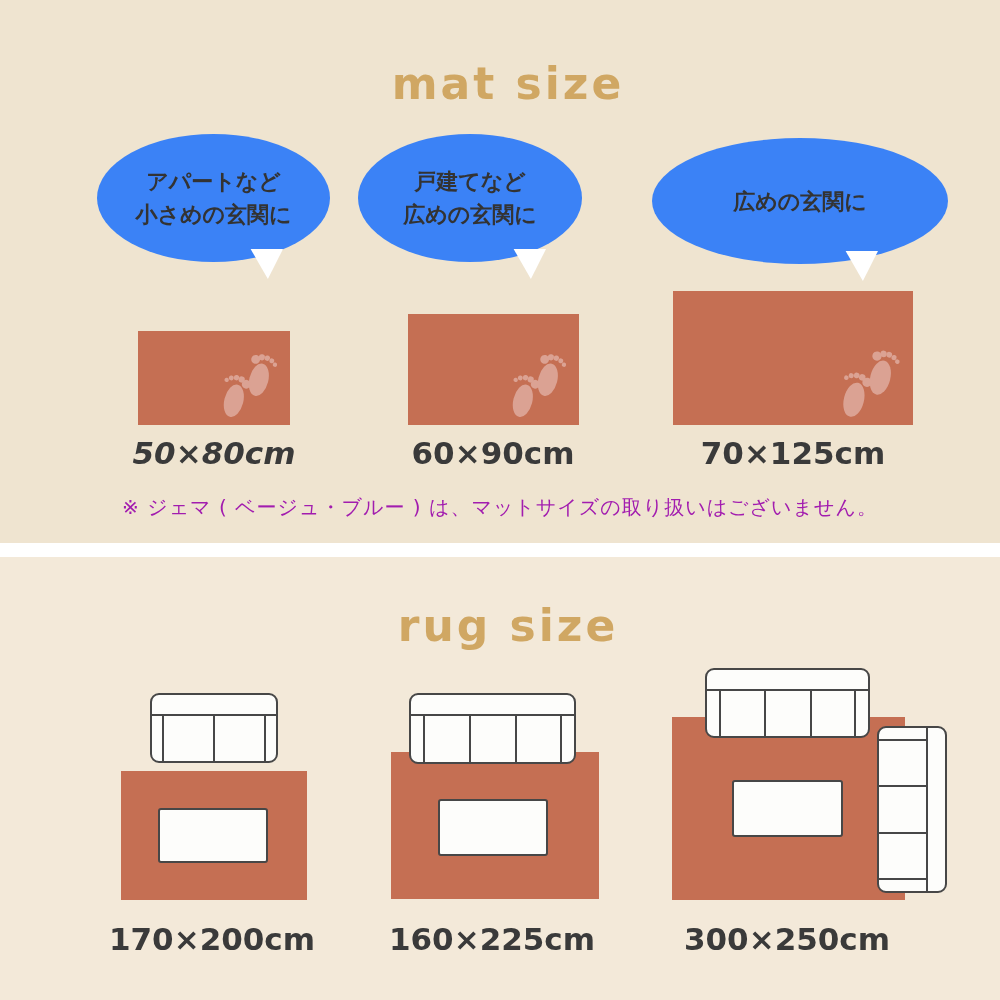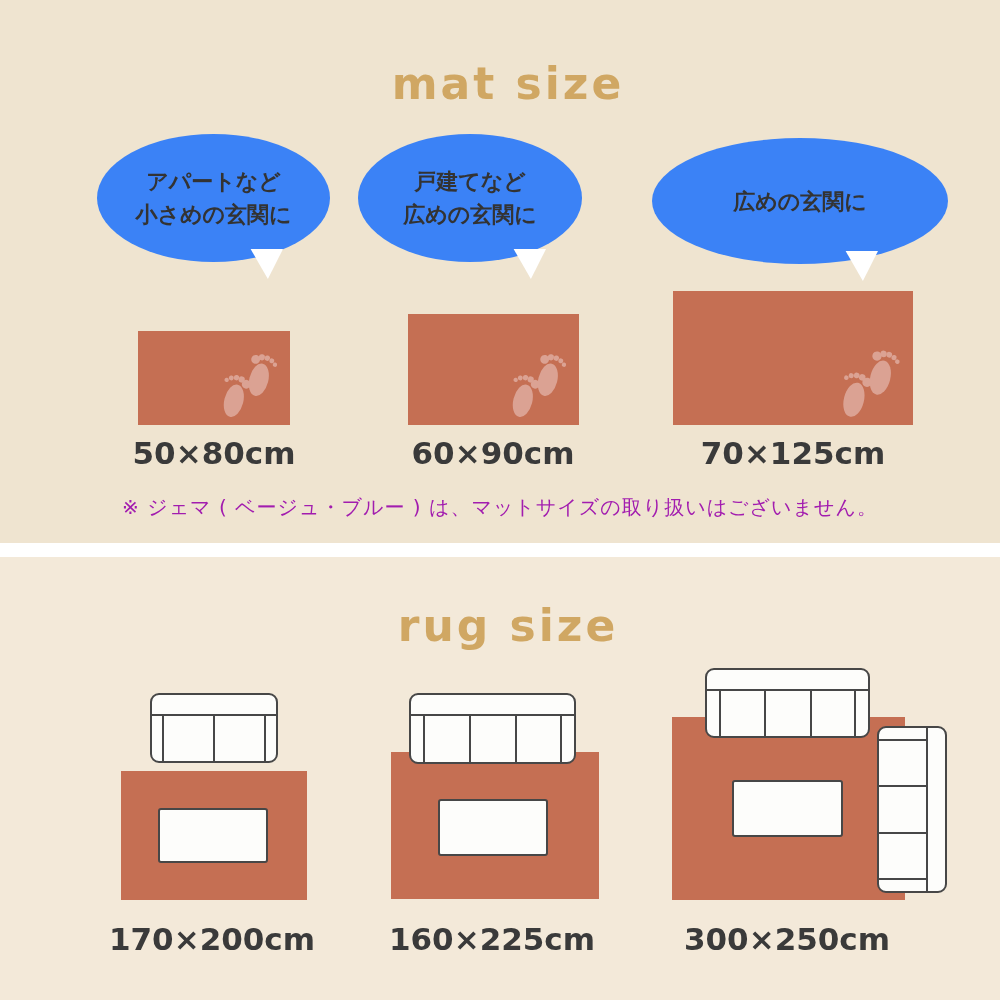--- a/index.html
+++ b/index.html
@@ -32,21 +32,21 @@
   
   .mat{position:absolute;background:#c56f53;}
   .m1{left:138px;top:331px;width:152px;height:94px;}
   .m2{left:408px;top:314px;width:171px;height:111px;}
   .m3{left:673px;top:291px;width:240px;height:134px;}
   .footprints{position:absolute;right:9px;bottom:6px;fill:#dba293;}
 
   
   .size-label{position:absolute;transform:translateX(-50%);white-space:nowrap;
     font-size:31px;font-weight:bold;color:#3a3a3a;}
-  .ml1{left:214px;top:435px;} .ml2{left:493px;top:435px;} .ml3{left:793px;top:435px;}
+  .ml1{left:214px;top:435px;font-style:italic;} .ml2{left:493px;top:435px;} .ml3{left:793px;top:435px;}
   .rl1{left:212px;top:921px;} .rl2{left:492px;top:921px;} .rl3{left:787px;top:921px;}
 
   
   .note{position:absolute;left:0;top:494px;width:100%;margin:0;text-align:center;
     font-size:20px;color:#a21caf;letter-spacing:1px;}
 
   
   .rug{position:absolute;background:#c56f53;}
   .r1{left:121px;top:771px;width:186px;height:129px;}
   .r2{left:391px;top:752px;width:208px;height:147px;}

